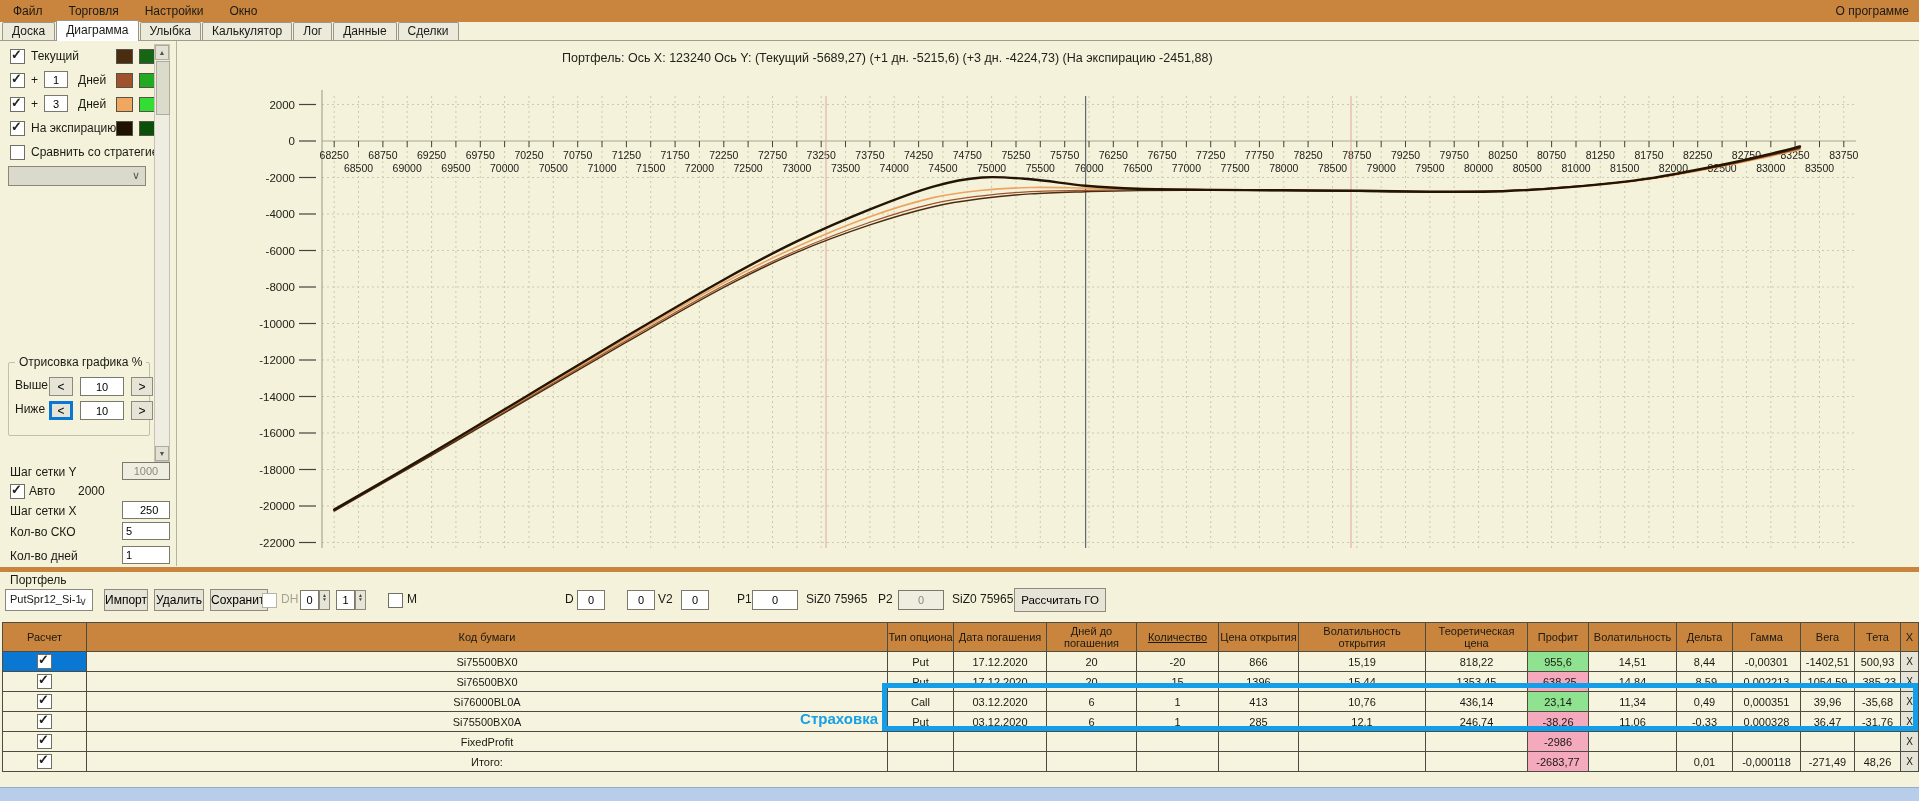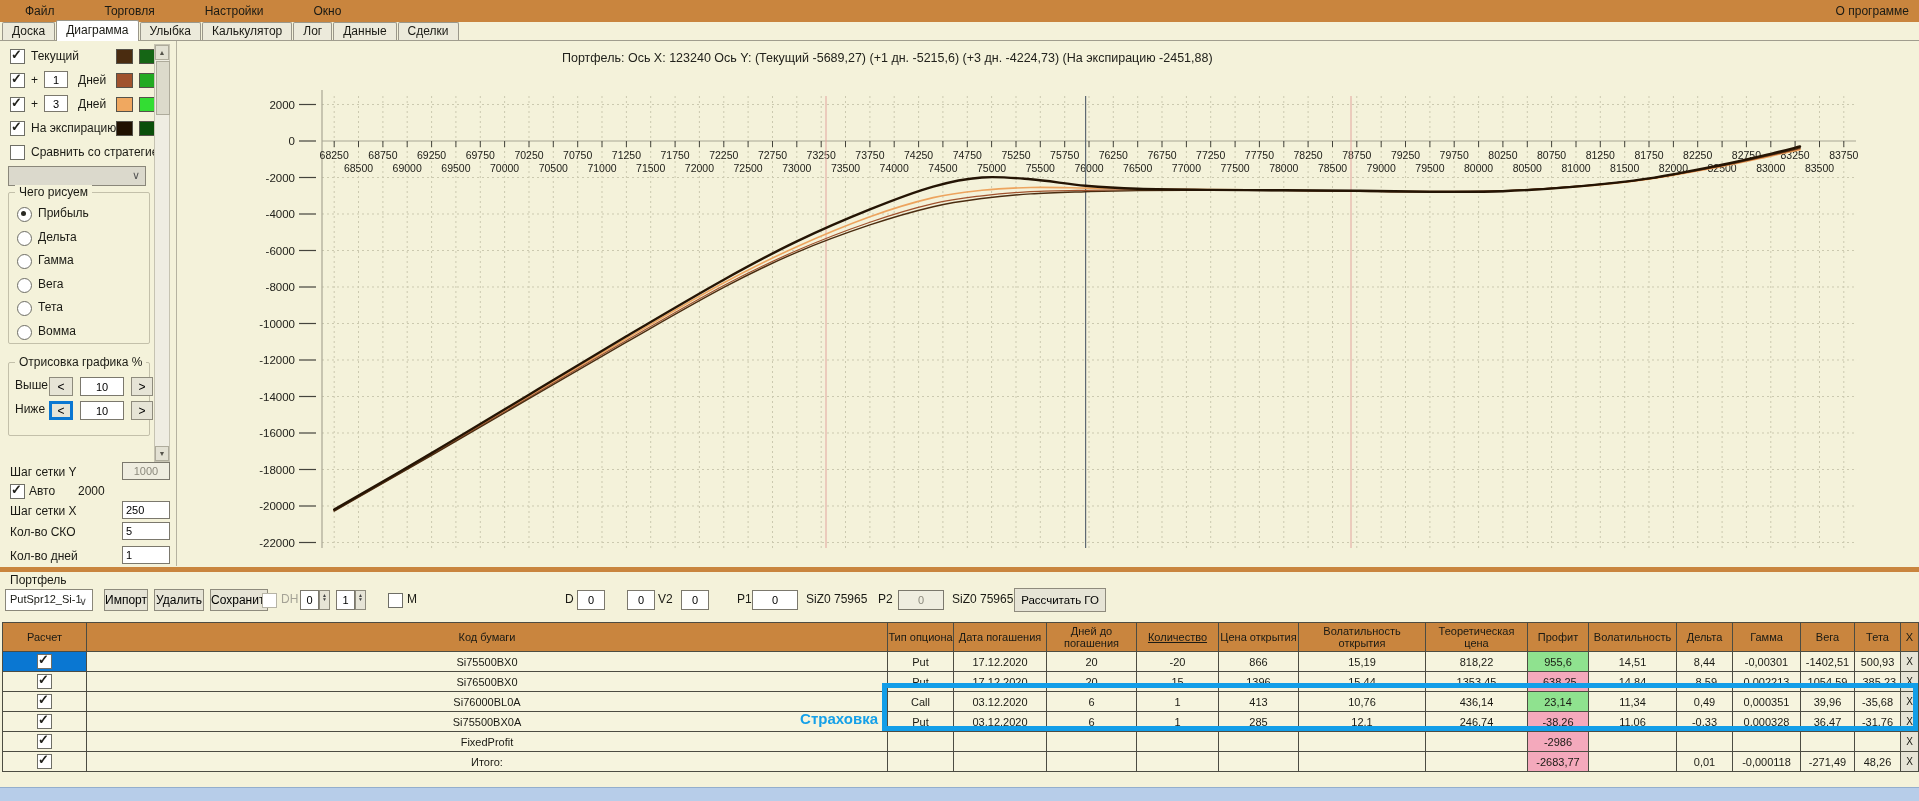--- a/index.html
+++ b/index.html
@@ -1,20 +1,20 @@
 <!DOCTYPE html>
 <html><head>
 <meta charset="utf-8">
 <style>
   html,body{margin:0;padding:0}
   body{width:1919px;height:801px;overflow:hidden;font-family:"Liberation Sans",sans-serif;background:#f4f2da;color:#1a1a14}
   .app{position:relative;width:1919px;height:801px}
   
   .menubar{position:absolute;left:0;top:0;width:100%;height:22px;background:#c9853e;display:flex;align-items:center;font-size:12px}
-  .menu-item{padding:0 25px;line-height:22px;cursor:default}
+  .menu-item{padding:0 13px;line-height:22px;cursor:default}
   .menu-right{position:absolute;right:10px;top:0;line-height:22px;font-size:12px}
   
   .tabstrip{position:absolute;top:22px;left:0;width:100%;height:19px;display:flex;align-items:flex-end;padding-left:2px;border-bottom:1px solid #a09d8e;box-sizing:border-box;background:#f4f2da}
   .tab{font-size:12px;padding:1px 9px 0 9px;height:16px;line-height:15px;background:#eceadb;border:1px solid #9a978a;border-bottom:none;margin-right:1px;border-radius:2px 2px 0 0}
   .tab.active{background:#fff;height:19px;line-height:17px;margin-bottom:-1px;z-index:2}
   
   .sidebar{position:absolute;left:0;top:41px;width:177px;height:525px;border-right:1px solid #b5b2a0;box-sizing:border-box;font-size:12px;overflow:hidden}
   .sb-row{position:absolute;height:18px;width:176px}
   .cb{width:13px;height:13px;background:#fff;border:1px solid #6e6e66;position:absolute;box-sizing:content-box}
   .cb.checked::after{content:"✓";position:absolute;left:0px;top:-2px;font-size:13px;font-weight:bold;color:#23231d;line-height:13px}
@@ -114,53 +114,38 @@
         <div class="swatch" style="left: 116px; top: 1px; background: rgb(32, 16, 0);"></div>
         <div class="swatch" style="left: 139px; top: 1px; background: rgb(10, 79, 10);"></div>
       </div>
       <div class="sb-row" style="top: 103px;">
         <div class="cb" style="left: 10px; top: 1px;"></div>
         <span class="lbl" style="left: 31px; top: 1px;">Сравнить со стратегией</span>
       </div>
       <div class="combo" style="left: 8px; top: 125px; width: 138px;">
         <span class="chev">∨</span>
       </div>
-      <div class="fieldset" style="left: 8px; top: 151px; width: 140px; height: 150px;">
-        <span class="legend">Чего рисуем</span>
-        <div class="radio sel" style="left: 8px; top: 14px;"></div>
-        <span class="lbl" style="left: 29px; top: 13px;">Прибыль</span>
-        <div class="radio" style="left: 8px; top: 37.5px;"></div>
-        <span class="lbl" style="left: 29px; top: 36.5px;">Дельта</span>
-        <div class="radio" style="left: 8px; top: 61px;"></div>
-        <span class="lbl" style="left: 29px; top: 60px;">Гамма</span>
-        <div class="radio" style="left: 8px; top: 84.5px;"></div>
-        <span class="lbl" style="left: 29px; top: 83.5px;">Вега</span>
-        <div class="radio" style="left: 8px; top: 108px;"></div>
-        <span class="lbl" style="left: 29px; top: 107px;">Тета</span>
-        <div class="radio" style="left: 8px; top: 131.5px;"></div>
-        <span class="lbl" style="left: 29px; top: 130.5px;">Вомма</span>
-      </div>
       <div class="fieldset" style="left: 8px; top: 321px; width: 140px; height: 72px;">
         <span class="legend">Отрисовка графика %</span>
         <span class="lbl" style="left: 6px; top: 15px;">Выше</span>
         <button class="btn" style="left: 40px; top: 14px; width: 24px; height: 19px;">&lt;</button>
         <input class="tinput" value="10" style="left: 71px; top: 14px; width: 44px; height: 19px;">
         <button class="btn" style="left: 122px; top: 14px; width: 22px; height: 19px;">&gt;</button>
         <span class="lbl" style="left: 6px; top: 39px;">Ниже</span>
         <button class="btn focus" style="left: 40px; top: 38px; width: 24px; height: 19px;">&lt;</button>
         <input class="tinput" value="10" style="left: 71px; top: 38px; width: 44px; height: 19px;">
         <button class="btn" style="left: 122px; top: 38px; width: 22px; height: 19px;">&gt;</button>
       </div>
       <span class="lbl" style="left: 10px; top: 424px;">Шаг сетки Y</span>
       <input class="tinput" disabled="" value="1000" style="left: 122px; top: 421px; width: 48px; height: 18px;">
       <div class="cb checked" style="left: 10px; top: 443px;"></div>
       <span class="lbl" style="left: 29px; top: 443px; text-align: right;">Авто</span>
       <span class="lbl" style="left: 78px; top: 443px;">2000</span>
       <span class="lbl" style="left: 10px; top: 463px;">Шаг сетки X</span>
-      <input class="tinput" value="250" style="left: 122px; top: 460px; width: 48px; height: 18px; text-align: left; padding-left: 3px;">
+      <input class="tinput" value="250" style="left: 122px; top: 460px; width: 48px; height: 18px; text-align: left; padding-left: 17px;">
       <span class="lbl" style="left: 10px; top: 484px;">Кол-во СКО</span>
       <input class="tinput" value="5" style="left: 122px; top: 481px; width: 48px; height: 18px; text-align: left; padding-left: 3px;">
       <span class="lbl" style="left: 10px; top: 508px;">Кол-во дней</span>
       <input class="tinput" value="1" style="left: 122px; top: 505px; width: 48px; height: 18px; text-align: left; padding-left: 3px;">
       <div class="sbar" style="left: 154px; top: 3px; width: 16px; height: 418px;">
         <div class="arr" style="top: 0px;">▲</div>
         <div class="thumb" style="top: 16px; height: 52px;"></div>
         <div class="arr" style="bottom: 0px;">▼</div>
       </div>
     </div>

